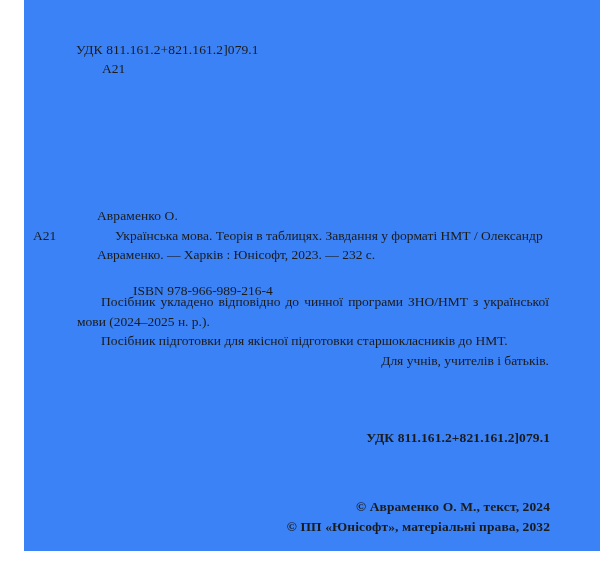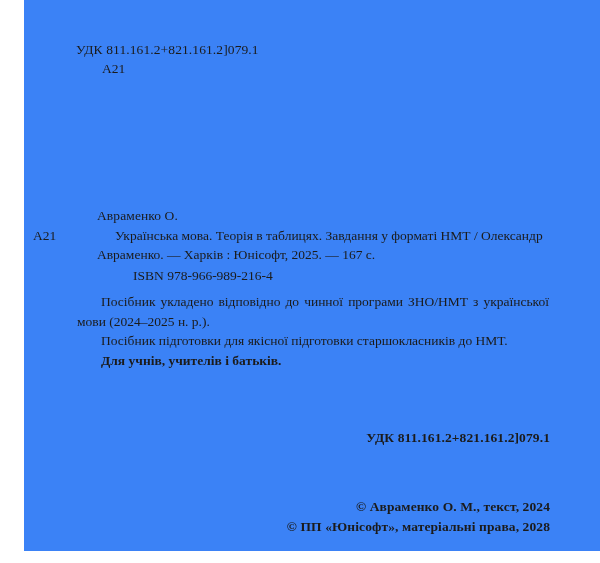--- a/index.html
+++ b/index.html
@@ -85,39 +85,38 @@
   #cip-block .cip-text {
     display: block;
     margin-left: 64px;
     text-indent: 18px;
     text-align: left;
   }
   #cip-block .isbn-line {
     display: block;
     margin-left: 64px;
     text-indent: 36px;
-    margin-top: 1px;
+    margin-top: 16px;
   }
 
   
   #annotation-block {
     left: 77px;
     top: 292px;
     width: 472px;
     font-size: 13.5px;
     line-height: 19.6px;
     text-align: justify;
   }
   #annotation-block p {
     margin: 0;
     text-indent: 24px;
   }
   #annotation-block p.last-line {
-    text-align: left;
-    font-weight: bold;
+    text-align: right;
   }
 
   
   #udk-bottom-block {
     left: 0;
     top: 430px;
     width: 550px;
     text-align: right;
     font-size: 13.5px;
     font-weight: bold;
@@ -150,31 +149,31 @@
 
   <div class="block" id="udk-top-block">
     <div class="udk-line">УДК 811.161.2+821.161.2]079.1</div>
     <div class="code-line">А21</div>
   </div>
 
   <div class="block" id="cip-block">
     <span class="author-bold">Авраменко О.</span>
     <span class="cip-body">
       <span class="shelfmark">А21</span>
-      <span class="cip-text">Українська мова. Теорія в таблицях. Завдання у форматі НМТ / Олександр Авраменко. — Харків : Юнісофт, 2025. — 167 с.</span>
+      <span class="cip-text">Українська мова. Теорія в таблицях. Завдання у форматі НМТ / Олександр Авраменко. — Харків : Юнісофт, 2023. — 232 с.</span>
     </span>
     <span class="isbn-line">ISBN 978-966-989-216-4</span>
   </div>
 
   <div class="block" id="annotation-block">
     <p>Посібник укладено відповідно до чинної програми ЗНО/НМТ з української мови (2024–2025 н. р.).</p>
     <p>Посібник підготовки для якісної підготовки старшокласників до НМТ.</p>
     <p class="last-line">Для учнів, учителів і батьків.</p>
   </div>
 
   <div class="block" id="udk-bottom-block">УДК 811.161.2+821.161.2]079.1</div>
 
   <div class="block" id="copyright-block">
     <div>© Авраменко О. М., текст, 2024</div>
-    <div>© ПП «Юнісофт», матеріальні права, 2028</div>
+    <div>© ПП «Юнісофт», матеріальні права, 2032</div>
   </div>
 
 </div>
 
 </body></html>

